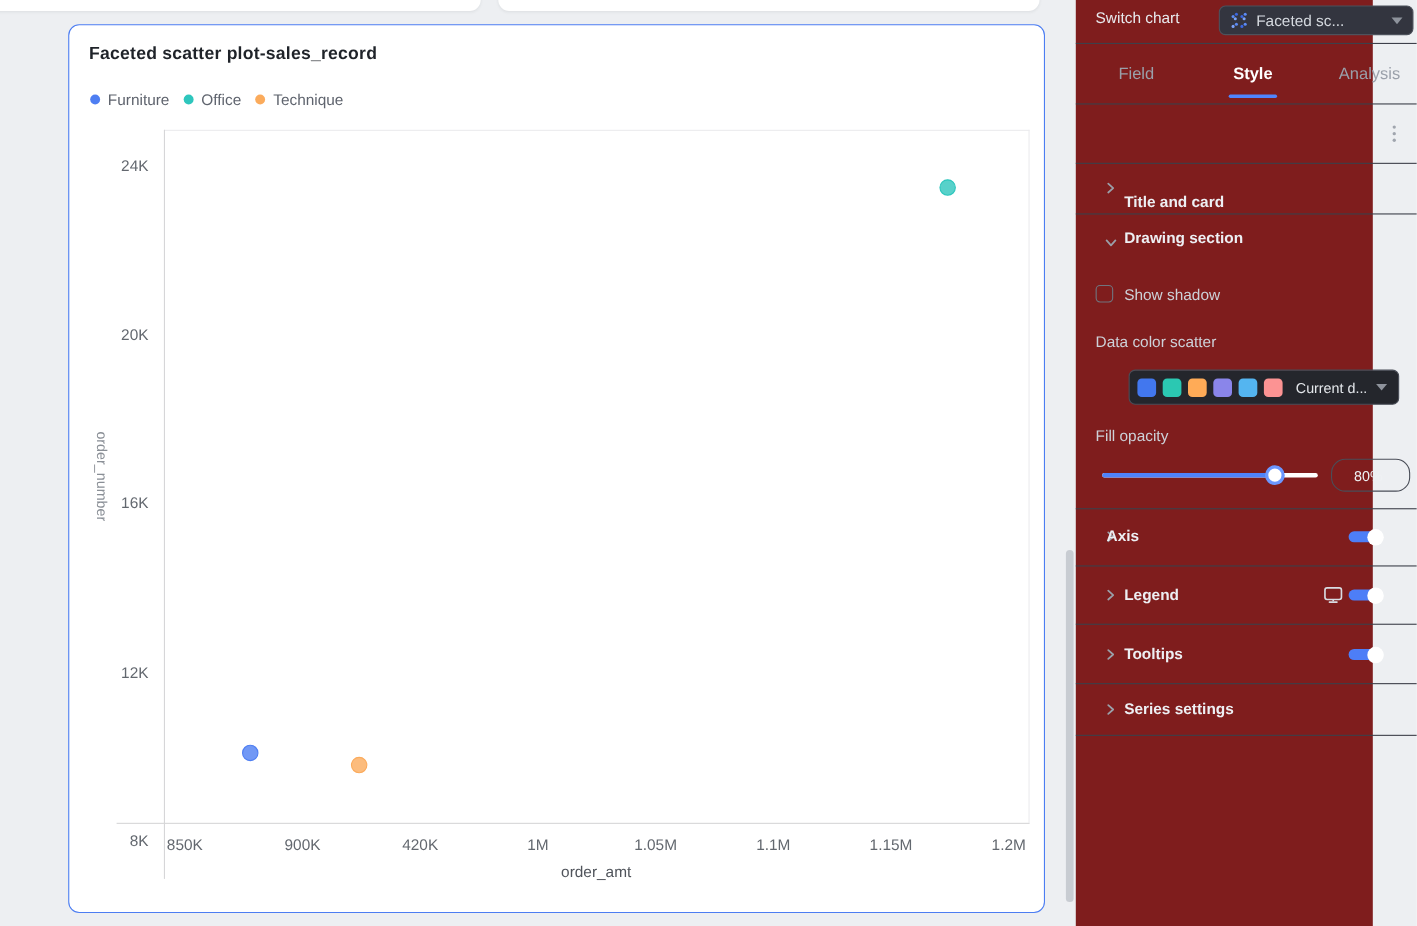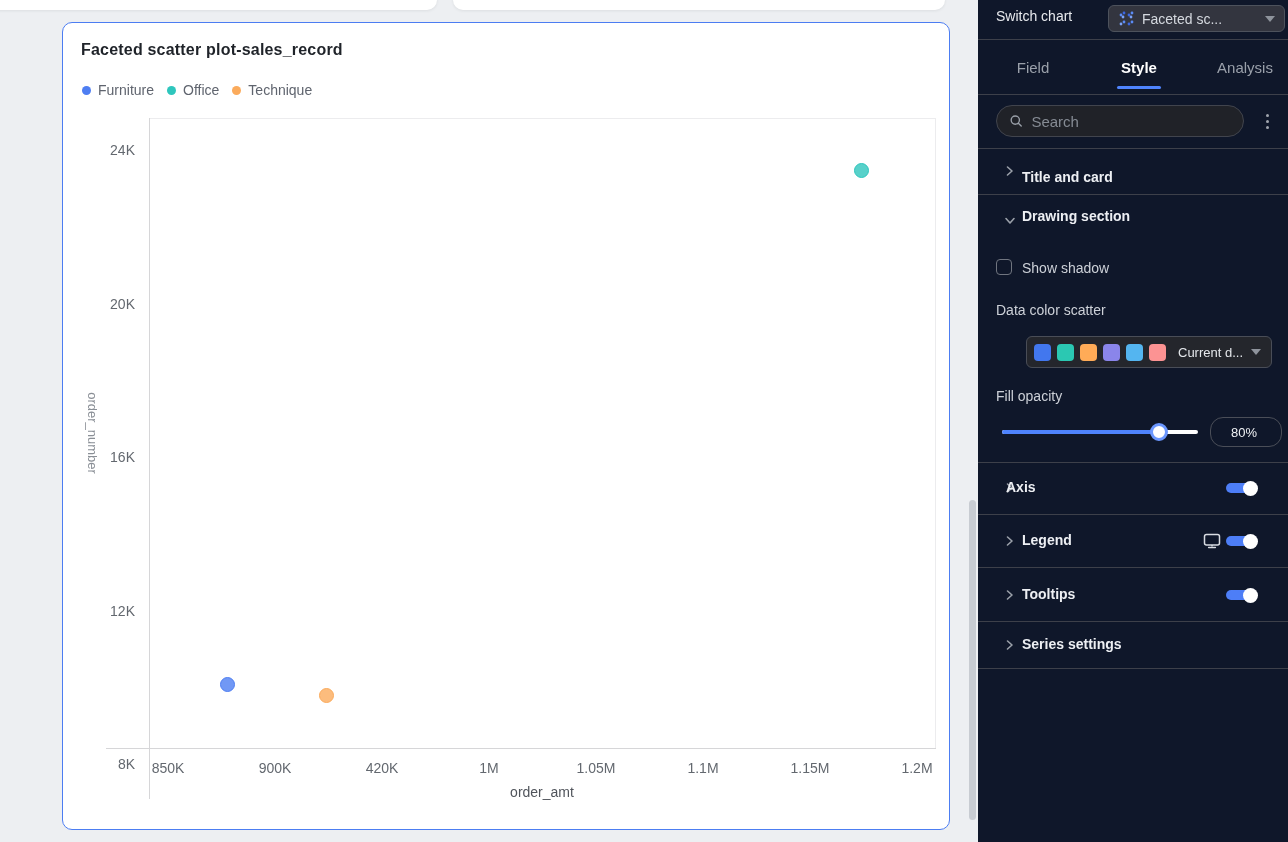--- a/index.html
+++ b/index.html
@@ -35,21 +35,21 @@
   .x-axis-name { position:absolute; left:393px; top:666px; transform:translateX(-50%);
                  font-size:14px; color:#50545b; }
   .y-axis-name { position:absolute; left:-64px; top:50%; transform:translateY(-50%);
                  writing-mode:vertical-rl; font-size:13px; color:#8a8f96; }
   .pt { position:absolute; width:15px; height:15px; border-radius:50%; border:1px solid; cursor:pointer; }
 
   .scrollbar-thumb { position:absolute; left:969px; top:500px; width:7px; height:320px;
                      background:#c8ccd2; border-radius:4px; cursor:pointer; }
 
   
-  .panel { position:absolute; left:978px; top:0; width:310px; height:842px; background:#0f172a; }
+  .panel { position:absolute; left:978px; top:0; width:270px; height:842px; background:#7f1d1d; }
   .divider { position:absolute; left:0; width:310px; height:1px; background:#3d404a; }
 
   .switch-label { position:absolute; left:18px; top:8px; font-size:14px; color:#e8eaee; }
   .type-dropdown { position:absolute; left:130px; top:5px; width:177px; height:27px;
                    border:1px solid #4d525c; border-radius:6px; display:flex; align-items:center;
                    padding:0 9px; column-gap:8px; cursor:pointer; background:#33353f; }
   .type-dropdown .val { font-size:14px; color:#d5d9df; flex:1; white-space:nowrap; overflow:hidden; }
   .caret-down { width:0; height:0; border-left:5px solid transparent; border-right:5px solid transparent;
                 border-top:6px solid #8e939c; }
 
@@ -168,39 +168,32 @@
     <span class="caret-down"></span>
   </div>
   <div class="divider" style="top:39px"></div>
 
   <span class="tab" style="left:55px">Field</span>
   <span class="tab active" style="left:161px">Style</span>
   <span class="tab" style="left:267px">Analysis</span>
   <div class="tab-underline"></div>
   <div class="divider" style="top:94px"></div>
 
-  <div class="search-pill">
-    <svg width="16" height="16" viewBox="0 0 16 16">
-      <circle cx="7" cy="7" r="4.6" fill="none" stroke="#9aa0a9" stroke-width="1.5"></circle>
-      <line x1="10.4" y1="10.4" x2="13.6" y2="13.6" stroke="#9aa0a9" stroke-width="1.5" stroke-linecap="round"></line>
-    </svg>
-    <input type="text" placeholder="Search" style="">
-  </div>
   <div class="kebab">
       <i></i>
       <i></i>
       <i></i>
     </div>
   <div class="divider" style="top:148px"></div>
 
   <div style="position:absolute;left:0;top:148px;width:310px;height:46px;cursor:pointer">
     <svg class="chev" style="top:17px" width="11" height="12" viewBox="0 0 11 12">
       <polyline points="3.5,2 8,6 3.5,10" fill="none" stroke="#9aa0a9" stroke-width="1.6" stroke-linecap="round" stroke-linejoin="round"></polyline>
     </svg>
-    <span class="row-label" style="position:absolute;left:44px;top:21px">Title and card</span>
+    <span class="row-label" style="position:absolute;left:44px;top:27px">Title and card</span>
   </div>
   <div class="divider" style="top:194px"></div>
 
   <div style="position:absolute;left:0;top:194px;width:310px;height:52px;cursor:pointer">
     <svg class="chev" style="top:21px" width="12" height="11" viewBox="0 0 12 11">
       <polyline points="2,3.5 6,8 10,3.5" fill="none" stroke="#9aa0a9" stroke-width="1.6" stroke-linecap="round" stroke-linejoin="round"></polyline>
     </svg>
     <span class="row-label" style="position:absolute;left:44px;top:14px">Drawing section</span>
   </div>
 

